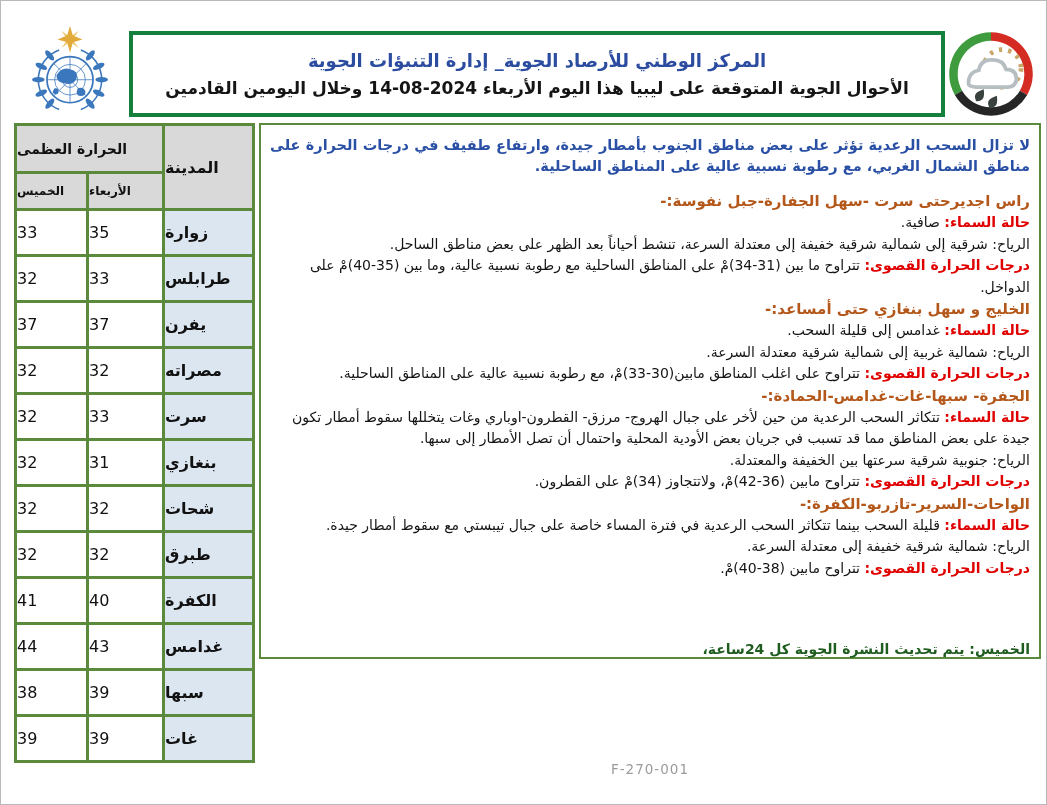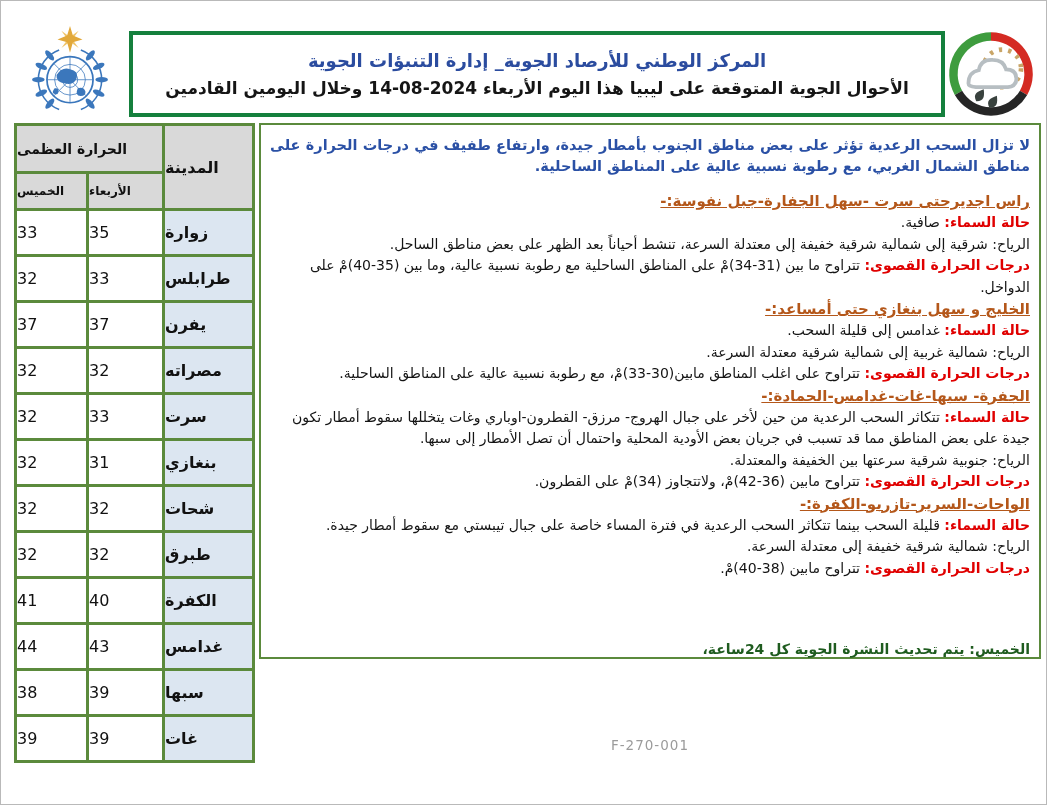--- a/index.html
+++ b/index.html
@@ -37,26 +37,26 @@
   .row-h1{height:48px;}
   .row-h2{height:37px;font-size:12px;}
   
   .main-box{
     position:absolute;left:258px;top:122px;width:782px;height:536px;
     border:2px solid #5B8A3C;box-sizing:border-box;background:#fff;
     padding:10px 9px 0 9px;direction:rtl;text-align:right;color:#141414;
   }
   .intro{color:#2A50A5;font-weight:bold;font-size:14.5px;line-height:21px;margin:0 0 13px 0;text-align:justify;}
   .sec-heading{color:#B4571A;font-weight:bold;font-size:15px;line-height:22px;margin:0;}
-  .sec-heading span{text-decoration:underline;margin-left:44px;}
+  .sec-heading span{margin-left:44px;}
   .line{font-size:14px;line-height:21.5px;margin:0;}
   .lbl-red{color:#E00000;font-weight:bold;margin-top:36px;}
   .lbl-dark{color:#141414;}
   .note{color:#1F5C1F;font-weight:bold;font-size:14px;margin-top:62px;}
-  .form-no{color:#9b9b9b;text-align:center;margin-top:80px;font-size:13.5px;direction:ltr;letter-spacing:1px;}
+  .form-no{color:#9b9b9b;text-align:center;margin-top:104px;font-size:13.5px;direction:ltr;letter-spacing:1px;}
 </style>
 </head>
 <body>
 
 <div class="page">
 
   <div class="logo logo-wmo">
     <svg viewBox="0 0 100 100" width="98" height="96">
 
       <path d="M41,6 L50,12.5 L59,6 L52.5,15 L59,24 L50,17.5 L41,24 L47.5,15 Z" fill="#F0C469"></path>

